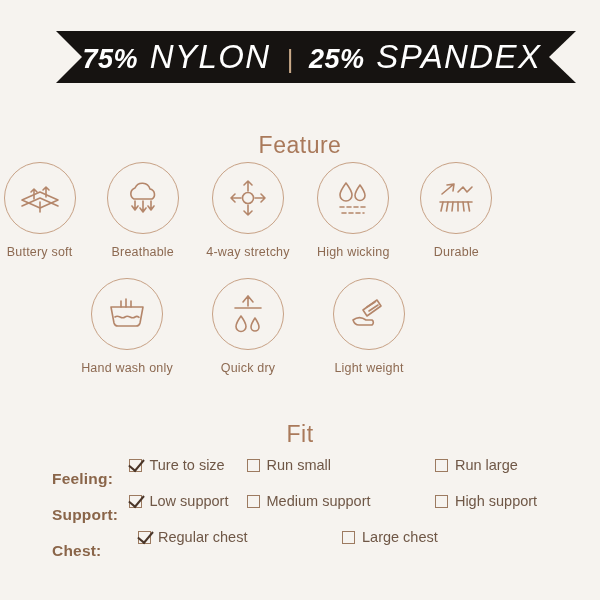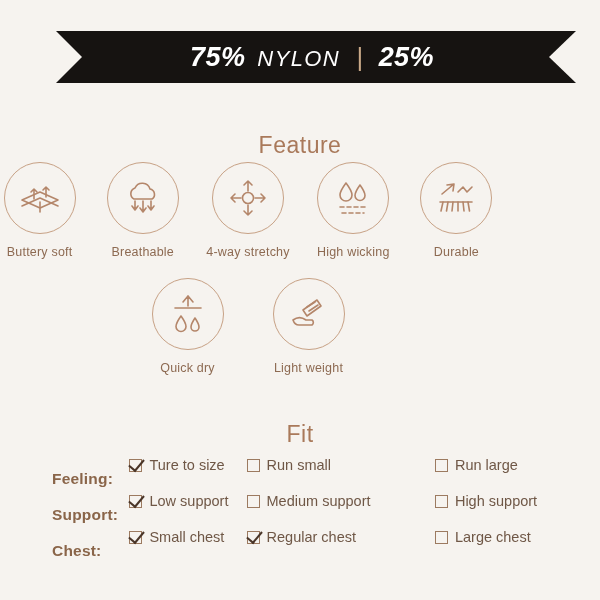--- a/index.html
+++ b/index.html
@@ -57,21 +57,21 @@
     gap: 12px;
     color: #fff;
     transform: translateX(-4px);
   }
   .pct {
     font-size: 27px;
     font-weight: bold;
     letter-spacing: .4px;
   }
   .mat {
-    font-size: 22px;
+    font-size: 33px;
     font-weight: 300;
     letter-spacing: 1.4px;
   }
   .divider-bar {
     color: #c9a988;
     font-size: 25px;
     font-weight: 300;
     margin: 0 4px;
   }
 
@@ -193,20 +193,21 @@
 
 <div class="page">
 
   <div class="banner-wrap">
     <div class="banner">
       <div class="banner-inner">
         <span class="pct">75%</span>
         <span class="mat">NYLON</span>
         <span class="divider-bar">|</span>
         <span class="pct">25%</span>
+        <span class="mat">SPANDEX</span>
       </div>
     </div>
   </div>
 
   <div class="section-head" id="feature-head">
     <div class="line"></div>
     <div class="title">Feature</div>
     <div class="line"></div>
   </div>
 
@@ -271,20 +272,30 @@
           <path d="M9 24 L7 33 M14 24 L12.5 33 M19 24 L18 33 M24 24 L24 33 M29 24 L30 33 M34 24 L35.5 33"></path>
         </svg>
       </div>
       <div class="icon-label">Durable</div>
     </div>
 
   </div>
 
   <div class="icon-row" id="row2">
 
+    <div class="icon-cell">
+      <div class="circle">
+        <svg width="44" height="42" viewBox="0 0 44 42" fill="none" stroke="#b4866a" stroke-width="1.6" stroke-linecap="round" stroke-linejoin="round">
+          <path d="M6 14 L38 14 L35 30 a4 4 0 0 1 -4 3 L13 33 a4 4 0 0 1 -4 -3 Z"></path>
+          <path d="M16 14 L16 8 M21 14 L21 6 M26 14 L26 8"></path>
+          <path d="M10 24 c4 -3 6 3 10 0 c4 -3 6 3 10 0 c2 -1.5 3 -0.5 4 0.3"></path>
+        </svg>
+      </div>
+      <div class="icon-label">Hand wash only</div>
+    </div>
 
     <div class="icon-cell">
       <div class="circle">
         <svg width="42" height="44" viewBox="0 0 42 44" fill="none" stroke="#b4866a" stroke-width="1.6" stroke-linecap="round" stroke-linejoin="round">
           <path d="M8 16 L34 16"></path>
           <path d="M21 14 L21 4 M21 4 L16 10 M21 4 L26 10"></path>
           <path d="M14 24 C14 24 9 31 9 34.5 a5 5 0 0 0 10 0 C19 31 14 24 14 24 Z"></path>
           <path d="M28 26 C28 26 24 32 24 35 a4 4 0 0 0 8 0 C32 32 28 26 28 26 Z"></path>
         </svg>
       </div>
@@ -340,24 +351,20 @@
         <span class="opt-label">Medium support</span>
       </div>
       <div class="opt c3">
         <span class="box"></span>
         <span class="opt-label">High support</span>
       </div>
     </div>
 
     <div class="fit-row">
       <div class="fit-label">Chest:</div>
-      <div class="opt c1">
-        <span class="box checked"></span>
-        <span class="opt-label">Small chest</span>
-      </div>
       <div class="opt c2">
         <span class="box checked"></span>
         <span class="opt-label">Regular chest</span>
       </div>
       <div class="opt c3">
         <span class="box"></span>
         <span class="opt-label">Large chest</span>
       </div>
     </div>
 

